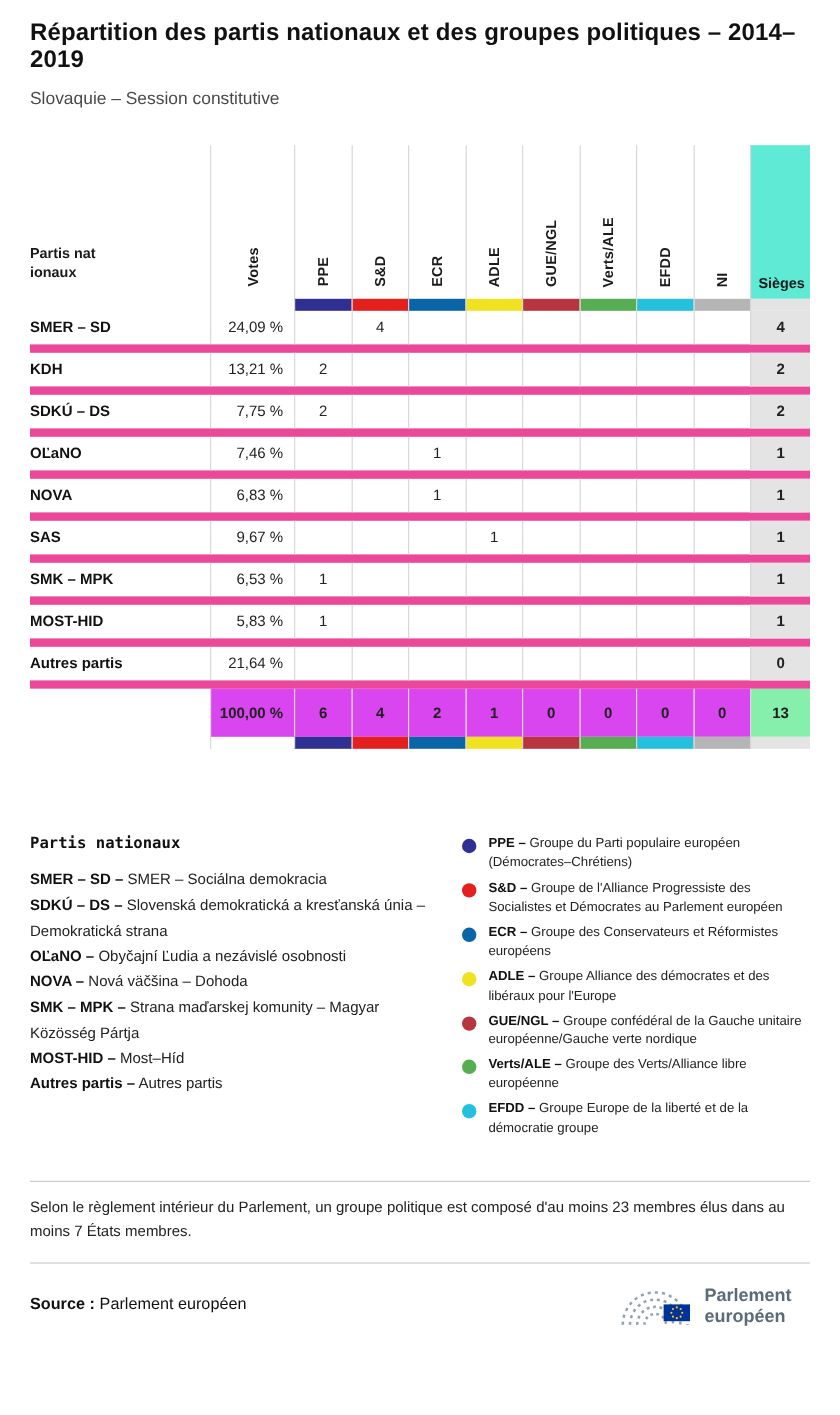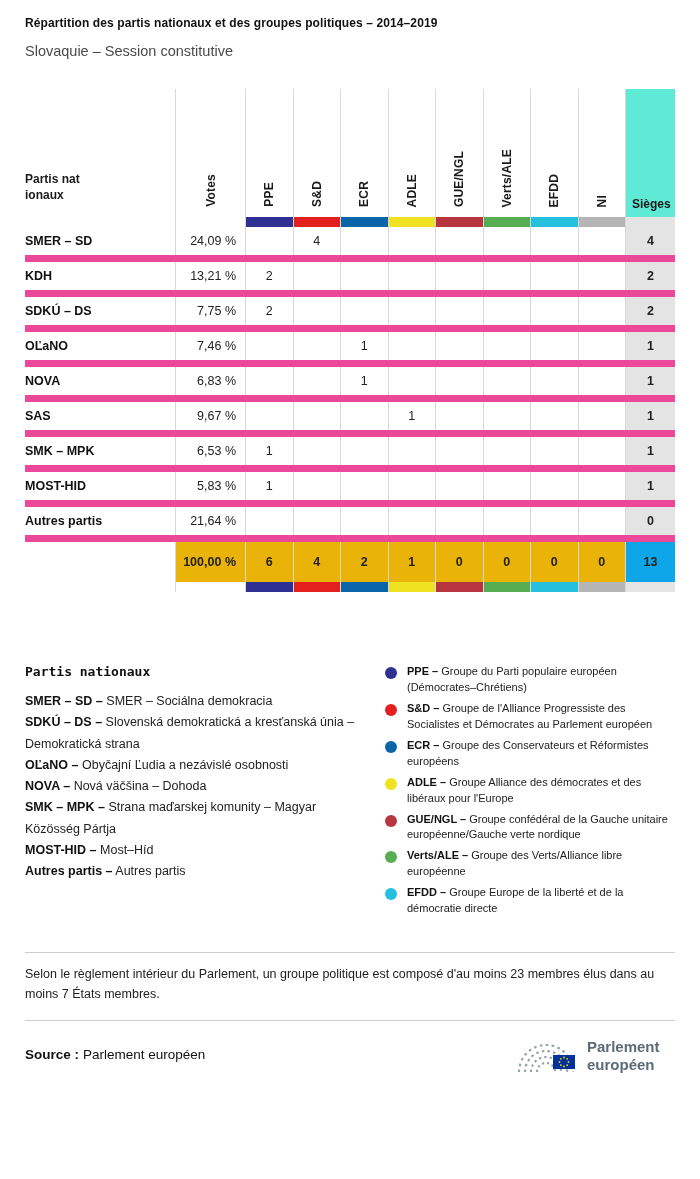--- a/index.html
+++ b/index.html
@@ -1,20 +1,20 @@
 <!DOCTYPE html>
 <html><head>
 <meta charset="utf-8">
 <style>
   * { margin:0; padding:0; box-sizing:border-box; }
   html,body { width:700px; height:1179px; overflow:hidden; background:#fff; }
   body { font-family:"Liberation Sans", sans-serif; color:#1a1a1a; }
   .page { padding:16px 25px 0 25px; }
 
-  h1 { font-size:12px; font-weight:700; color:#111; letter-spacing:.1px; }
+  h1 { font-size:20px; font-weight:700; color:#111; letter-spacing:.1px; }
   h2 { margin-top:13px; font-size:14.5px; font-weight:400; color:#4a4a4a; }
 
   .table { margin-top:30px; }
   .grid { display:grid; grid-template-columns:150px 70px repeat(8,47.5px) 50px; }
   .bl { border-left:1px solid #d8d8d8; }
 
   .headrow { height:128px; }
   .h-party { display:flex; align-items:flex-end; padding-bottom:14px; }
   .h-party .narrow { width:58px; word-break:break-all; font-weight:700; font-size:12px; line-height:1.35; }
   .h-vert { display:flex; justify-content:center; align-items:flex-end; padding-bottom:10px; }
@@ -25,23 +25,23 @@
   .seatfill { background:#e4e4e4; }
 
   .trow { height:35px; border-bottom:7px solid #ec4899; }
   .c { display:flex; align-items:center; font-size:12.5px; color:#222; }
   .c-party { font-weight:700; color:#111; }
   .c-votes { justify-content:flex-end; padding-right:9px; }
   .c-num { justify-content:center; }
   .c-seats { justify-content:center; background:#e4e4e4; font-weight:700; }
 
   .totalrow { height:40px; }
-  .totalrow .c { font-weight:700; background:#eab308; }
+  .totalrow .c { font-weight:700; background:#d946ef; }
   .totalrow .c-party { background:#fff; }
-  .totalrow .c-seats { background:#0ea5e9;text-align:center; }
+  .totalrow .c-seats { background:#86efac;text-align:center; }
 
   .legend { display:flex; gap:30px; margin-top:72px; }
   .legend-left { width:330px; }
   .legend-right { width:290px; }
   .legend-left h3 { font-family:"DejaVu Sans Mono", monospace; font-size:13px; font-weight:700; margin-bottom:12px; color:#111; }
   .legend-right h3 { font-size:12.5px; font-weight:700; margin-bottom:13px; color:#111; }
   .pitem { font-size:12.5px; line-height:1.7; color:#222; }
   .pitem b { color:#111; }
   .gitem { display:flex; margin-bottom:5px; font-size:11px; line-height:1.45; color:#222; }
   .dot { width:12px; height:12px; border-radius:50%; flex:0 0 12px; margin:3px 10px 0 0; background:#ccc; }
@@ -300,21 +300,21 @@
       <div class="gitem">
           <span class="dot" style="background: rgb(183, 53, 63);"></span>
           <div class="gtext"><b>GUE/NGL –</b> <span>Groupe confédéral de la Gauche unitaire européenne/Gauche verte nordique</span></div>
         </div>
       <div class="gitem">
           <span class="dot" style="background: rgb(87, 173, 82);"></span>
           <div class="gtext"><b>Verts/ALE –</b> <span>Groupe des Verts/Alliance libre européenne</span></div>
         </div>
       <div class="gitem">
           <span class="dot" style="background: rgb(36, 192, 221);"></span>
-          <div class="gtext"><b>EFDD –</b> <span>Groupe Europe de la liberté et de la démocratie directe</span></div>
+          <div class="gtext"><b>EFDD –</b> <span>Groupe Europe de la liberté et de la démocratie groupe</span></div>
         </div>
     </div>
   </div>
 
   <hr class="rule">
   <p class="note">Selon le règlement intérieur du Parlement, un groupe politique est composé d'au moins 23 membres élus dans au moins 7 États membres.</p>
   <hr class="rule" style="margin-top:0;">
 
   <div class="footer">
     <div class="source"><b>Source :</b><span>Parlement européen</span></div>

